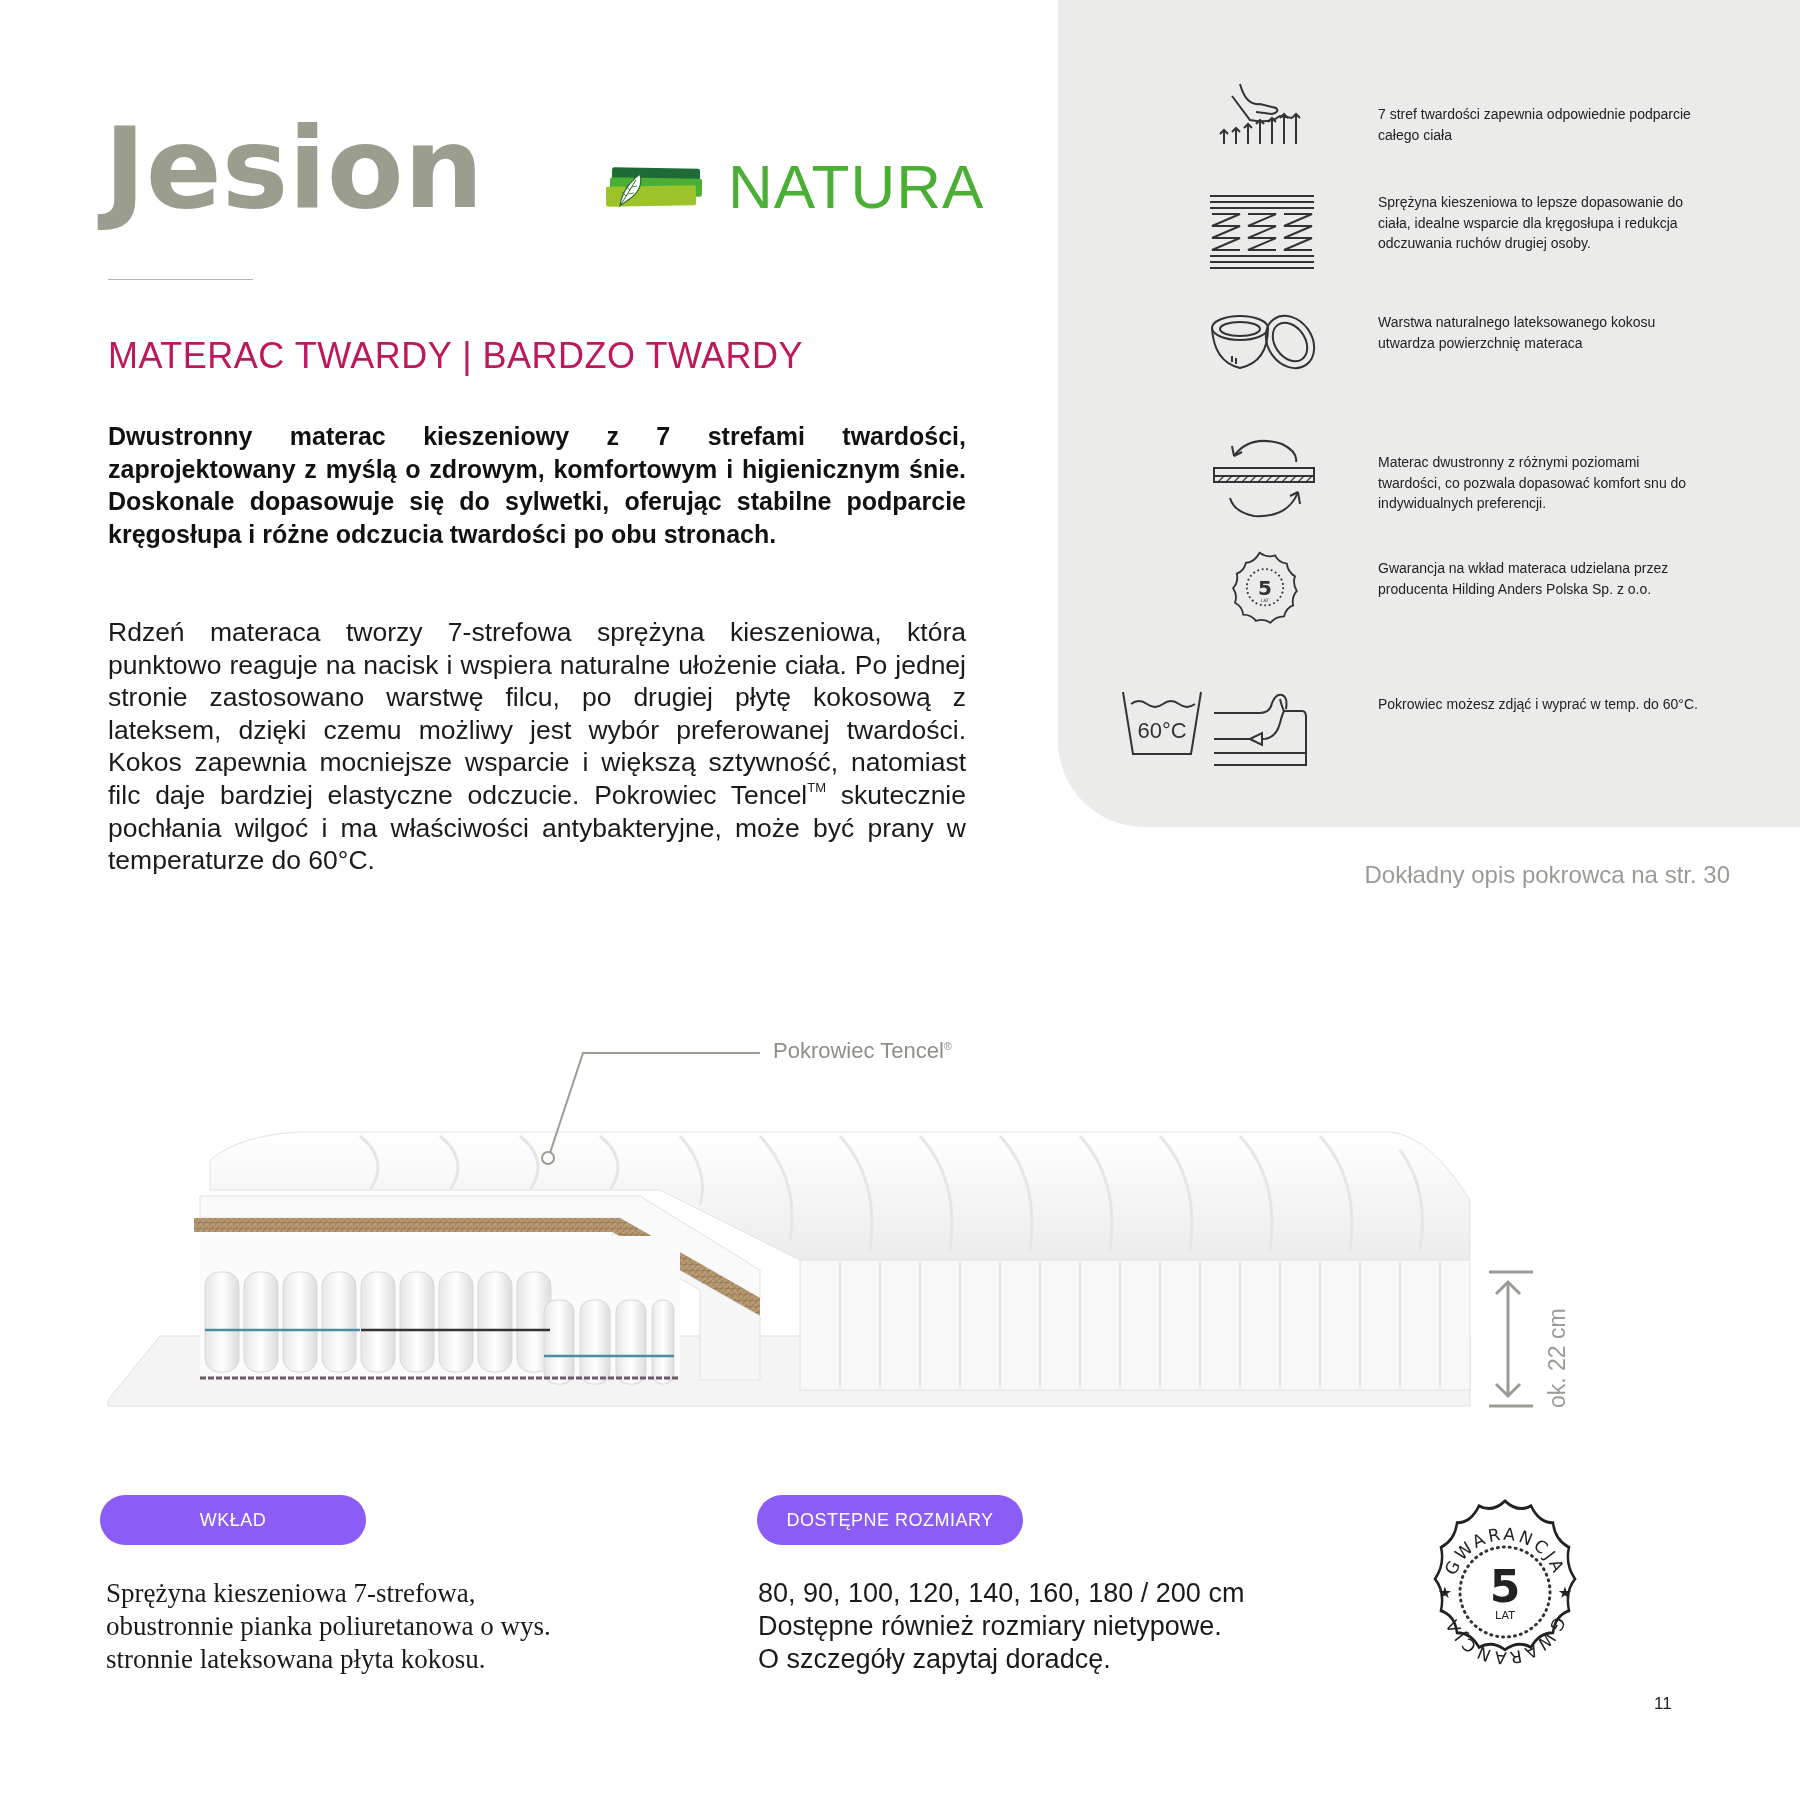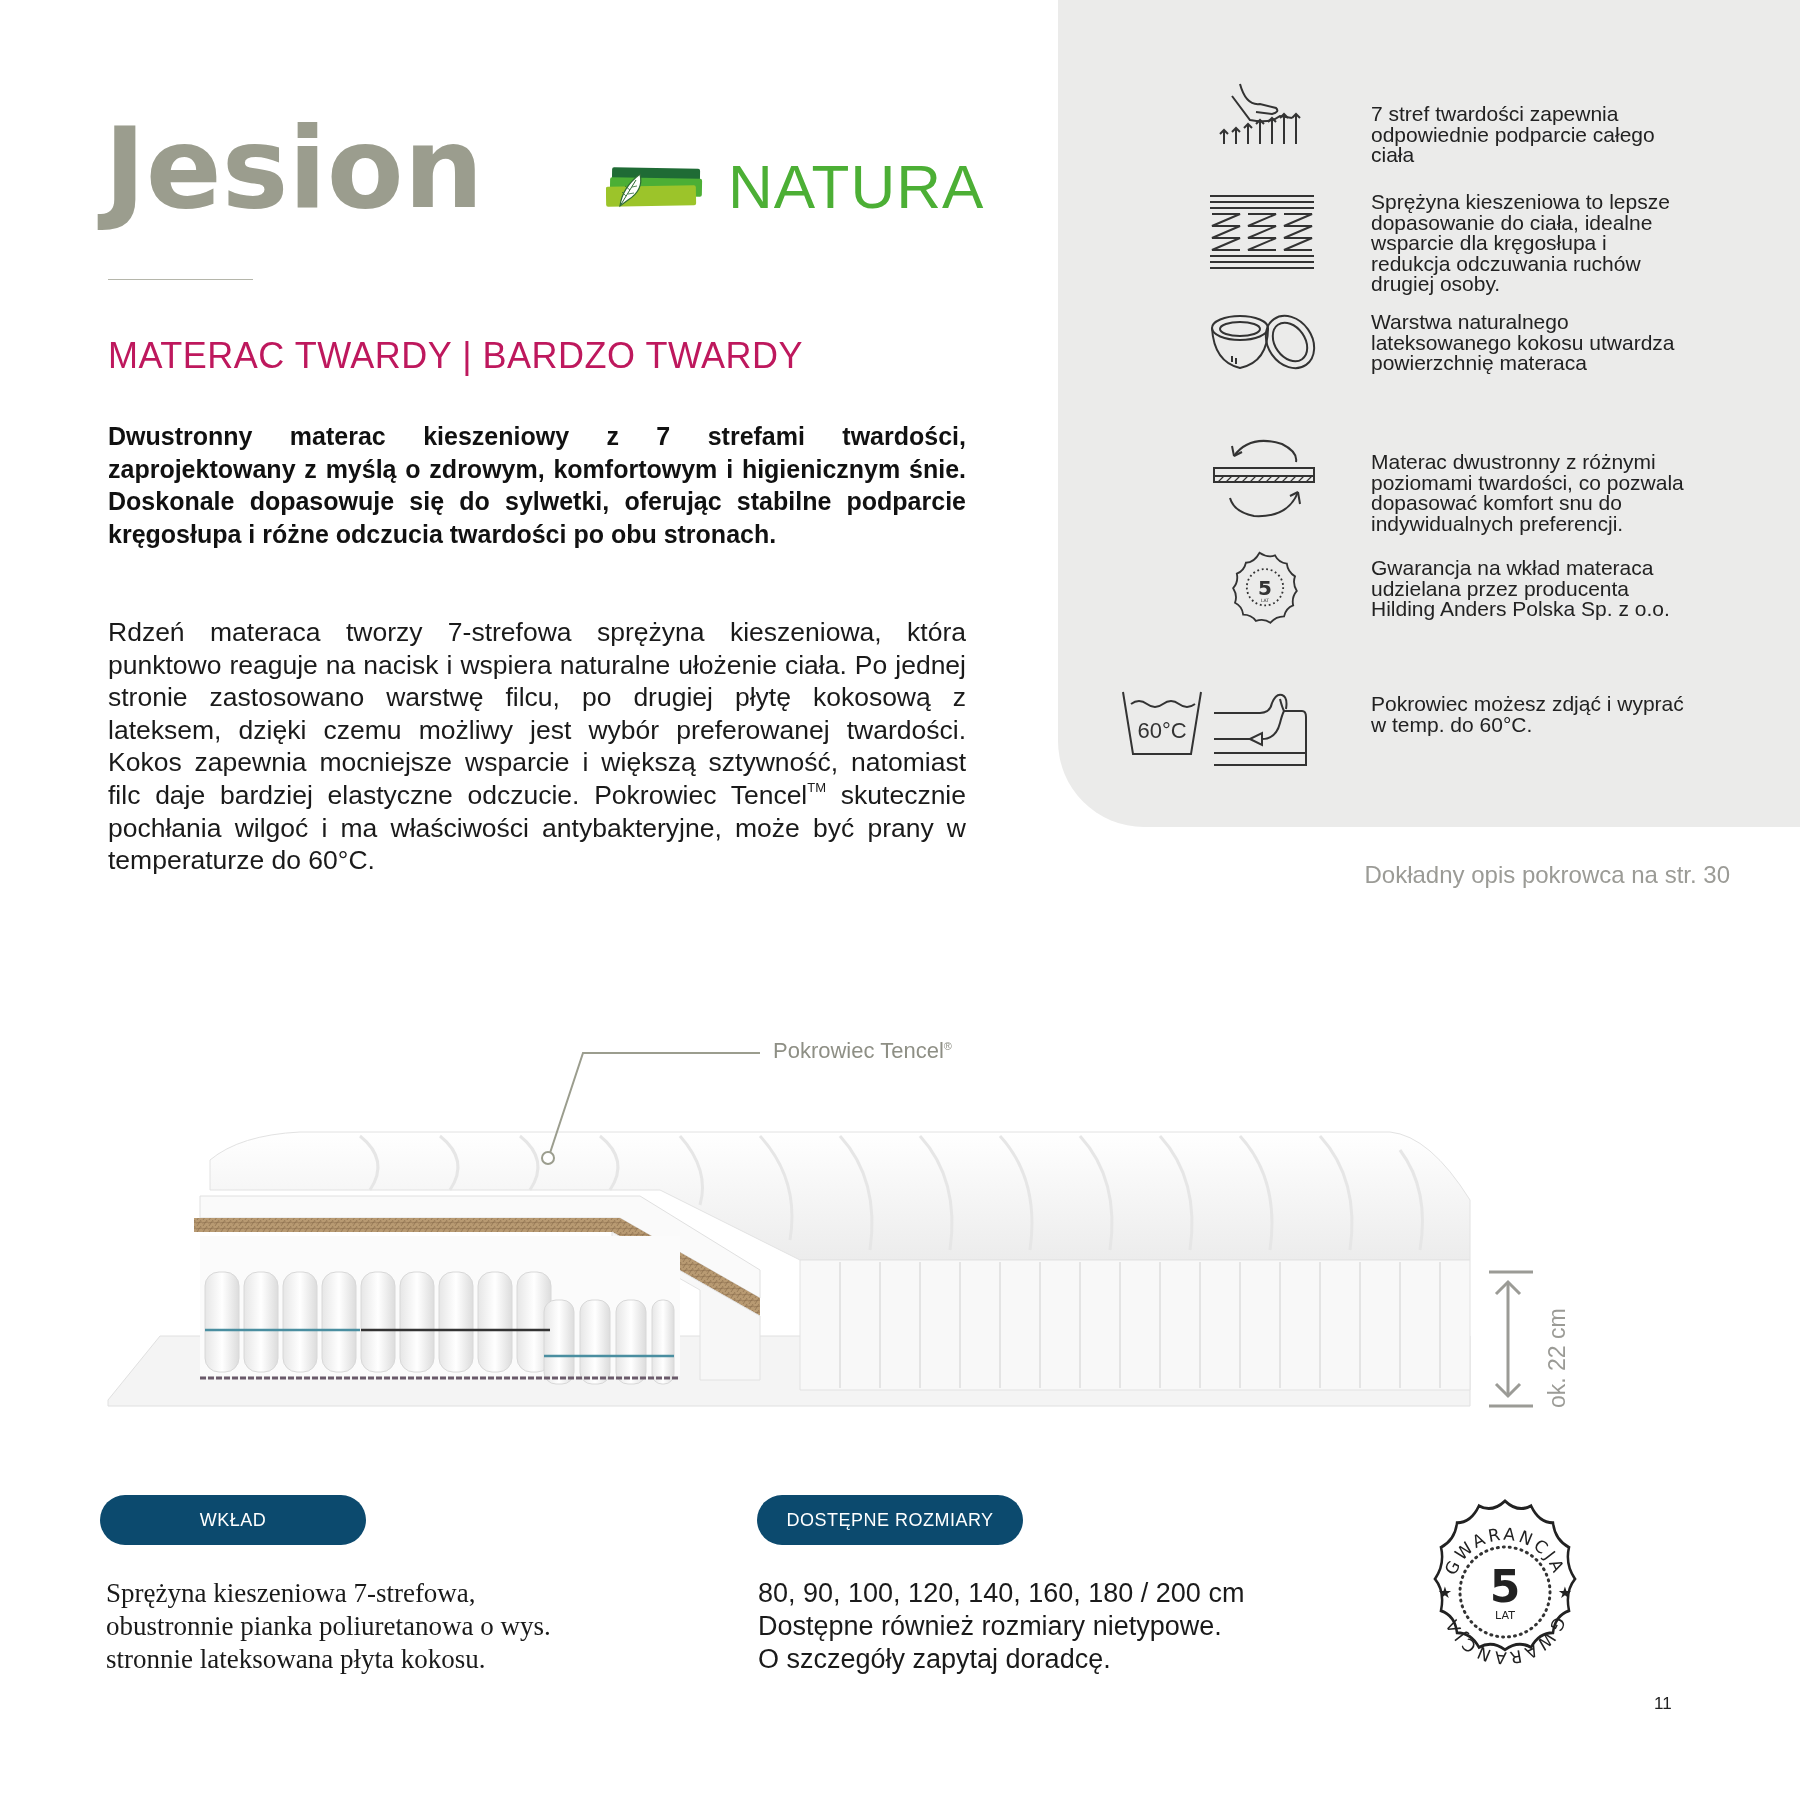--- a/index.html
+++ b/index.html
@@ -14,31 +14,31 @@
   .subtitle { left: 108px; top: 334px; font-size: 36px; color: #be185d; letter-spacing: 0.5px; line-height: 1.2; white-space: nowrap; }
 
   .lead { left: 108px; top: 420px; width: 858px; font-size: 25px; font-weight: 700; line-height: 32.5px; text-align: justify; color: #111; }
   .body-text { left: 108px; top: 616px; width: 858px; font-size: 26.5px; line-height: 32.6px; text-align: justify; color: #1a1a1a; }
   .body-text sup { font-size: 13px; vertical-align: top; line-height: 1; position: relative; top: 2px; }
 
   .panel { left: 1058px; top: 0; width: 742px; height: 827px; background: #ebebea; border-bottom-left-radius: 86px; }
 
   .feature { position: absolute; left: 1120px; width: 640px; }
   .feature .icon { position: absolute; left: 90px; width: 110px; height: 100px; }
-  .feature .ftext { position: absolute; left: 251px; font-size: 21px; line-height: 20.5px; color: #222; width: 320px; }
+  .feature .ftext { position: absolute; left: 258px; font-size: 14px; line-height: 20.5px; color: #222; width: 320px; }
 
   .note { right: 70px; top: 861px; font-size: 24px; color: #9b9b96; white-space: nowrap; }
 
   .mattress { left: 100px; top: 1040px; width: 1480px; height: 380px; }
   .callout-label { left: 773px; top: 1038px; font-size: 22px; color: #8e8f85; white-space: nowrap; }
   .callout-label sup { font-size: 11px; }
 
   .height-label { left: 1540px; top: 1290px; transform: rotate(-90deg); transform-origin: left top; font-size: 23px; color: #9b9b96; white-space: nowrap; }
 
-  .pill { position: absolute; height: 50px; background: #0c4a6e; border-radius: 25px; color: #fff; font-size: 18px; display: flex; align-items: center; justify-content: center; letter-spacing: 0.5px; }
+  .pill { position: absolute; height: 50px; background: #8b5cf6; border-radius: 25px; color: #fff; font-size: 18px; display: flex; align-items: center; justify-content: center; letter-spacing: 0.5px; }
   .pill-wklad { left: 100px; top: 1495px; width: 266px; }
   .pill-sizes { left: 757px; top: 1495px; width: 266px; }
 
   .bottom-text { font-size: 27px; line-height: 33px; color: #1a1a1a; white-space: nowrap; }
   .wklad-text { left: 106px; top: 1577px; font-family: Liberation Serif, serif; }
   .sizes-text { left: 758px; top: 1577px; }
 
   .badge { left: 1405px; top: 1492px; width: 200px; height: 200px; }
   .page-num { left: 1654px; top: 1694px; font-size: 17px; color: #222; }
 </style>

